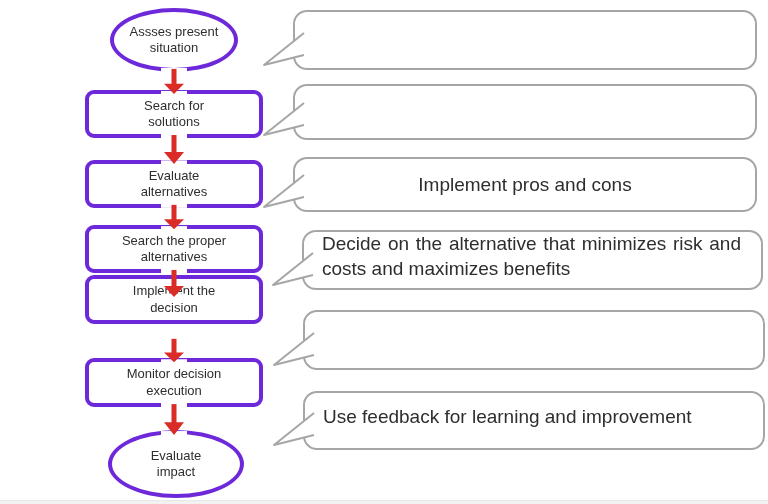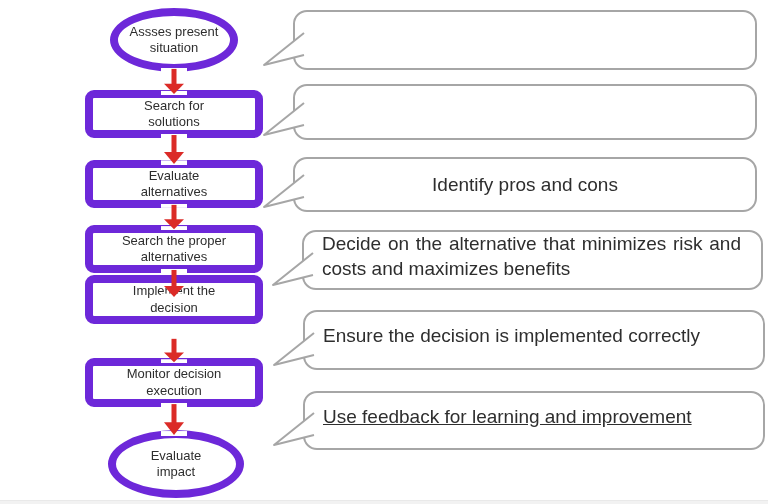--- a/index.html
+++ b/index.html
@@ -4,21 +4,21 @@
 <style>
   html,body { margin:0; padding:0; background:#ffffff; }
   .canvas {
     position:relative; width:768px; height:504px; background:#ffffff;
     overflow:hidden; font-family:"Liberation Sans", sans-serif;
   }
   
   .shape {
     position:absolute; box-sizing:border-box;
     display:flex; align-items:center; justify-content:center;
-    border:8px solid #6d28d9; background:#ffffff;
+    border:4px solid #6d28d9; background:#ffffff;
     color:#2e2e2e; font-size:13px; line-height:1.25;
     text-align:center; z-index:1;
   }
   .shape span { white-space:pre-line; }
   .shape.rect    { border-radius:9px; }
   .shape.ellipse { border-radius:50%; }
   .s1 { left:110px; top:8px;   width:128px; height:64px; }
   .s2 { left:85px;  top:90px;  width:178px; height:48px; }
   .s3 { left:85px;  top:160px; width:178px; height:48px; }
   .s4 { left:85px;  top:225px; width:178px; height:48px; }
@@ -42,21 +42,21 @@
     color:#2e2e2e; font-size:19px; line-height:1.32; z-index:1;
   }
   .bubble.center { justify-content:center; text-align:center; padding:0 14px; }
   .bubble.left   { justify-content:flex-start; text-align:left; padding:0 20px 8px 18px; }
   .bubble.justify span { text-align:justify; display:block; width:100%; }
   .b1 { left:293px; top:10px;  width:464px; height:60px; }
   .b2 { left:293px; top:84px;  width:464px; height:56px; }
   .b3 { left:293px; top:157px; width:464px; height:55px; }
   .b4 { left:302px; top:230px; width:461px; height:60px; }
   .b5 { left:303px; top:310px; width:462px; height:60px; }
-  .b6 { left:303px; top:391px; width:462px; height:59px;text-decoration:underline; }
+  .b6 { left:303px; top:391px; width:462px; height:59px; }
   .tail {
     position:absolute; left:-36px; bottom:-3px;
     width:46px; height:46px; z-index:2; pointer-events:none;
   }
   
   .bottom-line {
     position:absolute; left:0; bottom:0; width:768px; height:3px;
     background:#f2f2f2; border-top:1px solid #e9e9e9; z-index:0;
   }
 </style>
@@ -152,33 +152,32 @@
   </div>
   <div class="bubble center b2">
     <svg class="tail" viewBox="0 0 46 46">
       <path d="M45 8 L5 40 L45 30" fill="#ffffff" stroke="#A6A6A6" stroke-width="2" stroke-linejoin="round"></path>
     </svg>
   </div>
   <div class="bubble center b3">
     <svg class="tail" viewBox="0 0 46 46">
       <path d="M45 8 L5 40 L45 30" fill="#ffffff" stroke="#A6A6A6" stroke-width="2" stroke-linejoin="round"></path>
     </svg>
-    <span>Identify pros and cons</span>
+    <span>Implement pros and cons</span>
   </div>
   <div class="bubble left justify b4">
     <svg class="tail" viewBox="0 0 46 46">
       <path d="M45 8 L5 40 L45 30" fill="#ffffff" stroke="#A6A6A6" stroke-width="2" stroke-linejoin="round"></path>
     </svg>
     <span>Decide on the alternative that minimizes risk and costs and maximizes benefits</span>
   </div>
   <div class="bubble left b5">
     <svg class="tail" viewBox="0 0 46 46">
       <path d="M45 8 L5 40 L45 30" fill="#ffffff" stroke="#A6A6A6" stroke-width="2" stroke-linejoin="round"></path>
     </svg>
-    <span>Ensure the decision is implemented correctly</span>
   </div>
   <div class="bubble left b6">
     <svg class="tail" viewBox="0 0 46 46">
       <path d="M45 8 L5 40 L45 30" fill="#ffffff" stroke="#A6A6A6" stroke-width="2" stroke-linejoin="round"></path>
     </svg>
     <span>Use feedback for learning and improvement</span>
   </div>
 
 </div>
 

